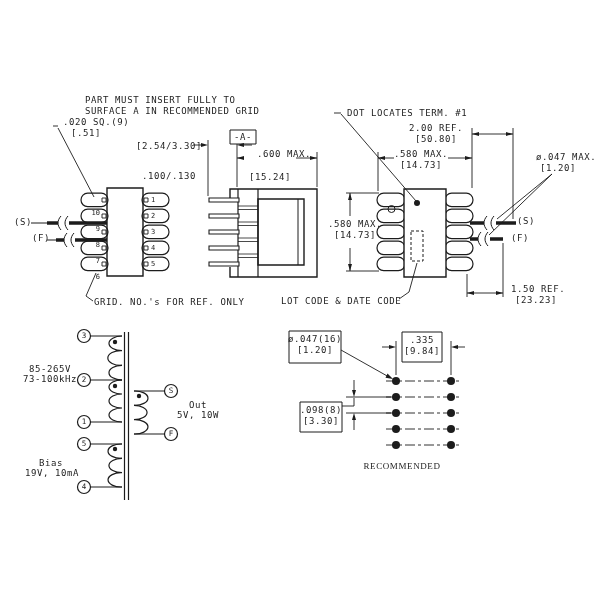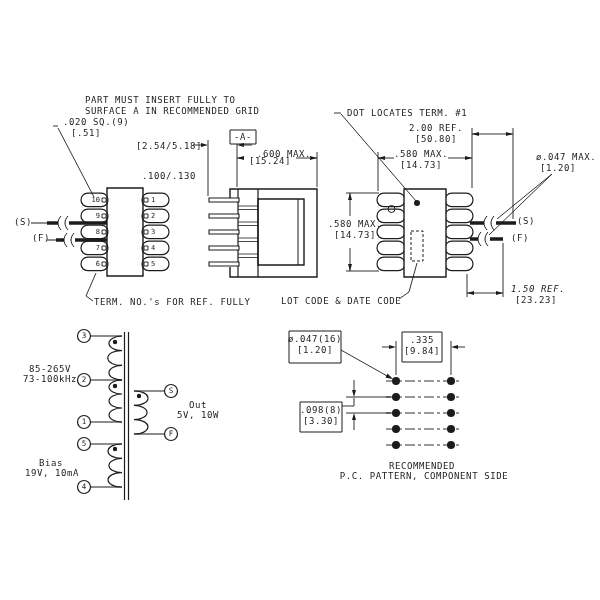--- a/index.html
+++ b/index.html
@@ -3,21 +3,21 @@
 <meta charset="utf-8">
 <style>
   html,body{margin:0;padding:0;background:#ffffff;}
   #sheet{position:relative;width:600px;height:600px;background:#ffffff;overflow:hidden;
          font-family:"DejaVu Sans Mono","Liberation Mono",monospace;color:#1c1c1c;}
   #lines{position:absolute;left:0;top:0;}
   .t{position:absolute;font-size:9px;letter-spacing:0.6px;white-space:nowrap;line-height:10px;color:#1c1c1c;}
   .sm{font-size:7px;letter-spacing:0px;}
   .md{font-size:7.5px;letter-spacing:0px;}
   .c{transform:translateX(-50%);}
-  .r{transform:translate(-100%,-50%);}
+  .r{transform:translate(-100%,-50%);margin-top:13px;}
   .l{transform:translate(0,-50%);}
   .m{transform:translate(-50%,-50%);}
   svg *{vector-effect:non-scaling-stroke;}
 </style>
 </head>
 <body>
 
 <div id="sheet">
 
 <svg id="lines" width="600" height="600" viewBox="0 0 600 600">
@@ -206,45 +206,45 @@
     </g>
   </g>
 </svg>
 
 <div class="t" style="left:85px;top:95px;">PART MUST INSERT FULLY TO</div>
 <div class="t" style="left:85px;top:106px;">SURFACE A IN RECOMMENDED GRID</div>
 <div class="t" style="left:63px;top:117px;">.020 SQ.(9)</div>
 <div class="t" style="left:71px;top:128px;">[.51]</div>
 
 <div class="t c" style="left:169px;top:131px;margin-top:40px;">.100/.130</div>
-<div class="t c" style="left:169px;top:141px;">[2.54/5.18]</div>
+<div class="t c" style="left:169px;top:141px;">[2.54/3.30]</div>
 <div class="t m" style="left:243px;top:137px;">-A-</div>
 <div class="t c" style="left:284px;top:149px;">.600 MAX.</div>
-<div class="t c" style="left:270px;top:156px;text-align:right;">[15.24]</div>
+<div class="t c" style="left:270px;top:172px;text-align:right;">[15.24]</div>
 
 <div class="t" style="left:347px;top:108px;">DOT LOCATES TERM. #1</div>
 <div class="t c" style="left:436px;top:123px;">2.00 REF.</div>
 <div class="t c" style="left:436px;top:134px;">[50.80]</div>
 <div class="t c" style="left:421px;top:149px;">.580 MAX.</div>
 <div class="t c" style="left:421px;top:160px;">[14.73]</div>
 <div class="t" style="left:536px;top:152px;">ø.047 MAX.</div>
 <div class="t" style="left:540px;top:163px;">[1.20]</div>
 
 <div class="t c" style="left:355px;top:219px;">.580 MAX.</div>
 <div class="t c" style="left:355px;top:230px;">[14.73]</div>
 
 <div class="t" style="left:14px;top:217px;">(S)</div>
 <div class="t" style="left:32px;top:233px;">(F)</div>
 <div class="t" style="left:517px;top:216px;">(S)</div>
 <div class="t" style="left:511px;top:233px;">(F)</div>
 
-<div class="t" style="left:511px;top:284px;font-style:italic;">1.50 REF.</div>
+<div class="t" style="left:511px;top:284px;">1.50 REF.</div>
 <div class="t" style="left:515px;top:295px;">[23.23]</div>
 
-<div class="t" style="left:94px;top:297px;">TERM. NO.'s FOR REF. FULLY</div>
+<div class="t" style="left:94px;top:297px;">GRID. NO.'s FOR REF. ONLY</div>
 <div class="t" style="left:281px;top:296px;">LOT CODE &amp; DATE CODE</div>
 
 <div class="t sm r" style="left:100px;top:200px;">10</div>
 <div class="t sm r" style="left:100px;top:216px;">9</div>
 <div class="t sm r" style="left:100px;top:232px;">8</div>
 <div class="t sm r" style="left:100px;top:248px;">7</div>
 <div class="t sm r" style="left:100px;top:264px;">6</div>
 <div class="t sm l" style="left:151px;top:200px;">1</div>
 <div class="t sm l" style="left:151px;top:216px;">2</div>
 <div class="t sm l" style="left:151px;top:232px;">3</div>
@@ -265,16 +265,15 @@
 <div class="t c" style="left:52px;top:468px;">19V, 10mA</div>
 <div class="t c" style="left:198px;top:400px;">Out</div>
 <div class="t c" style="left:198px;top:410px;">5V, 10W</div>
 
 <div class="t c" style="left:315px;top:334px;">ø.047(16)</div>
 <div class="t c" style="left:315px;top:345px;">[1.20]</div>
 <div class="t c" style="left:422px;top:335px;">.335</div>
 <div class="t c" style="left:422px;top:346px;">[9.84]</div>
 <div class="t c" style="left:321px;top:405px;">.098(8)</div>
 <div class="t c" style="left:321px;top:416px;">[3.30]</div>
-<div class="t c" style="left:422px;top:461px;">RECOMMENDED</div>
-<div class="t c" style="left:424px;top:471px;">P.C. PATTERN, COMPONENT SIDE</div>
+<div class="t c" style="left:402px;top:461px;font-family:Liberation Serif, serif;">RECOMMENDED</div>
 
 </div>
 
 </body></html>

